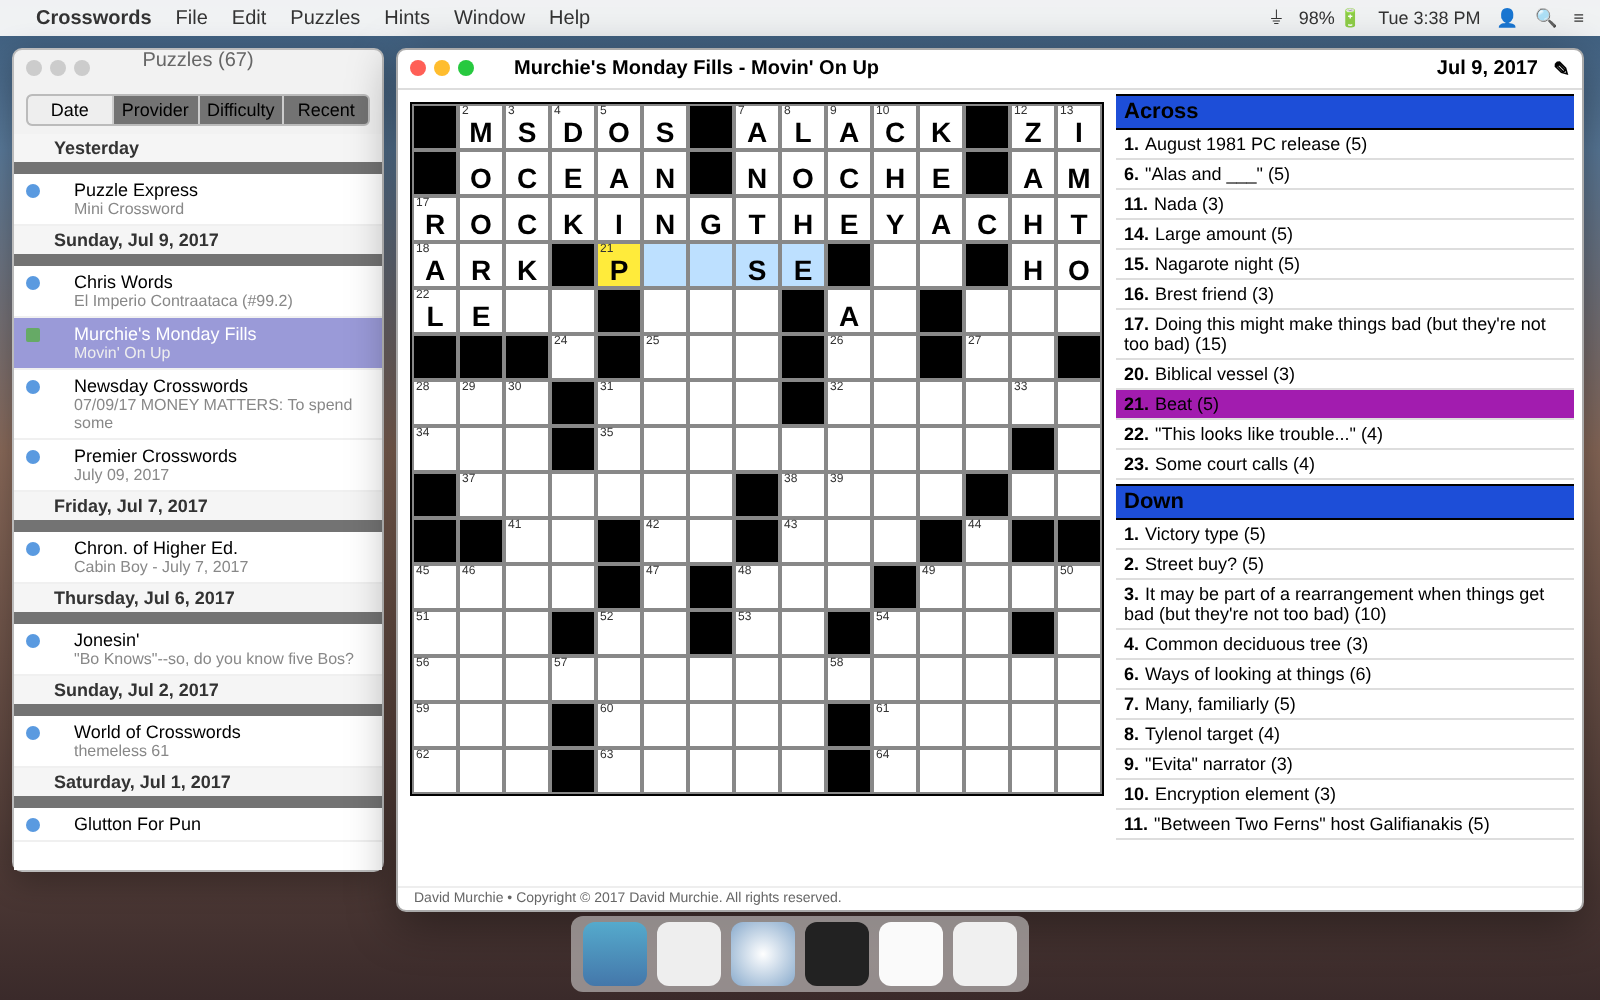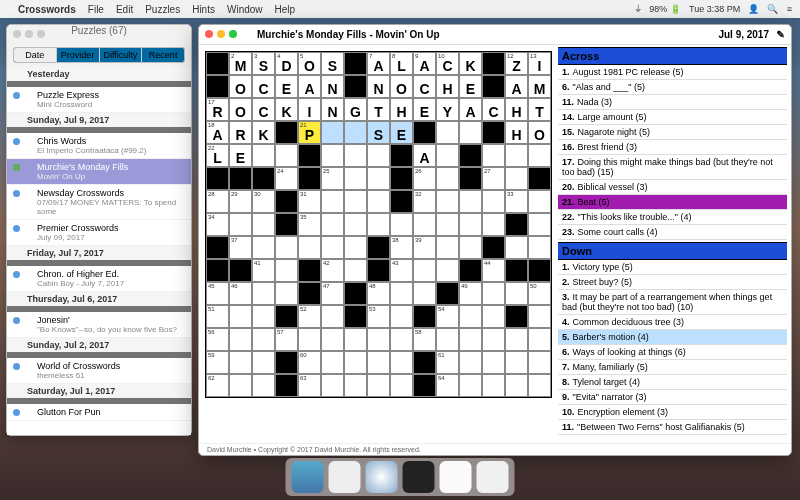--- a/index.html
+++ b/index.html
@@ -6,21 +6,21 @@
 body { width:800px; height:500px; overflow:hidden; position:relative; background:linear-gradient(180deg,#3a5a7a 0%,#5a7a9a 15%,#8a6a5a 45%,#3a2a2a 100%); }
 .menubar { height:18px; background:rgba(250,250,250,.95); display:flex; align-items:center; padding:0 8px; font-size:10px; color:#333; }
 .menubar .apple { margin-right:10px; }
 .menubar .mitem { margin-right:12px; cursor:default;text-align:right; }
 .menubar .spacer { flex:1; }
 .menubar .status { margin-left:8px; font-size:9px; }
 .sidebar-win { position:absolute; top:24px; left:6px; width:186px; height:412px; background:#f2f2f2; border:1px solid #bbb; border-radius:5px; box-shadow:0 4px 16px rgba(0,0,0,.3); display:flex; flex-direction:column; }
 .sidebar-title { height:20px; display:flex; align-items:flex-start; justify-content:center; font-size:10px; color:#666; position:relative; }
 .traffic { position:absolute; left:6px; top:5px; display:flex; gap:4px; }
 .traffic div { width:8px; height:8px; border-radius:50%; background:#ccc; }
-.seg { display:flex; margin:2px 6px 4px; border:1px solid #bbb; border-radius:3px; overflow:hidden; background:#0369a1; }
+.seg { display:flex; margin:2px 6px 4px; border:1px solid #bbb; border-radius:3px; overflow:hidden; background:#737373; }
 .seg div { flex:1; font-size:9px; text-align:center; padding:2px 0; border-right:1px solid #ccc; cursor:pointer; }
 .seg div:last-child { border-right:none; }
 .seg .active { background:#eee; }
 .plist { flex:1; overflow-y:auto; background:#fff; font-size:9px; }
 .pgroup { padding:2px 20px; font-weight:bold; color:#333; background:#f5f5f5; border-bottom:6px solid #737373; }
 .pitem { padding:3px 6px 3px 30px; border-bottom:1px solid #f0f0f0; cursor:pointer; position:relative; }
 .pitem .dot { position:absolute; left:6px; top:5px; width:7px; height:7px; border-radius:50%; background:#5a9ae0; }
 .pitem.sel { background:#9a9ad8; color:#fff; }
 .pitem.sel .dot { background:#6a6; border-radius:1px; }
 .pitem .sub { font-size:8px; color:#888; }
@@ -578,21 +578,20 @@
         <div class="clue"><b>17.</b>Doing this might make things bad (but they're not too bad) (15)</div>
         <div class="clue"><b>20.</b>Biblical vessel (3)</div>
         <div class="clue active"><b>21.</b>Beat (5)</div>
         <div class="clue"><b>22.</b>"This looks like trouble..." (4)</div>
         <div class="clue"><b>23.</b>Some court calls (4)</div>
         <div class="chdr">Down</div>
         <div class="clue"><b>1.</b>Victory type (5)</div>
         <div class="clue"><b>2.</b>Street buy? (5)</div>
         <div class="clue"><b>3.</b>It may be part of a rearrangement when things get bad (but they're not too bad) (10)</div>
         <div class="clue"><b>4.</b>Common deciduous tree (3)</div>
-        <div class="clue cross"><b>5.</b>Barber's motion (4)</div>
         <div class="clue"><b>6.</b>Ways of looking at things (6)</div>
         <div class="clue"><b>7.</b>Many, familiarly (5)</div>
         <div class="clue"><b>8.</b>Tylenol target (4)</div>
         <div class="clue"><b>9.</b>"Evita" narrator (3)</div>
         <div class="clue"><b>10.</b>Encryption element (3)</div>
         <div class="clue"><b>11.</b>"Between Two Ferns" host Galifianakis (5)</div>
       </div>
   </div>
   <div class="copyright">David Murchie • Copyright © 2017 David Murchie. All rights reserved.</div>
 </div>

